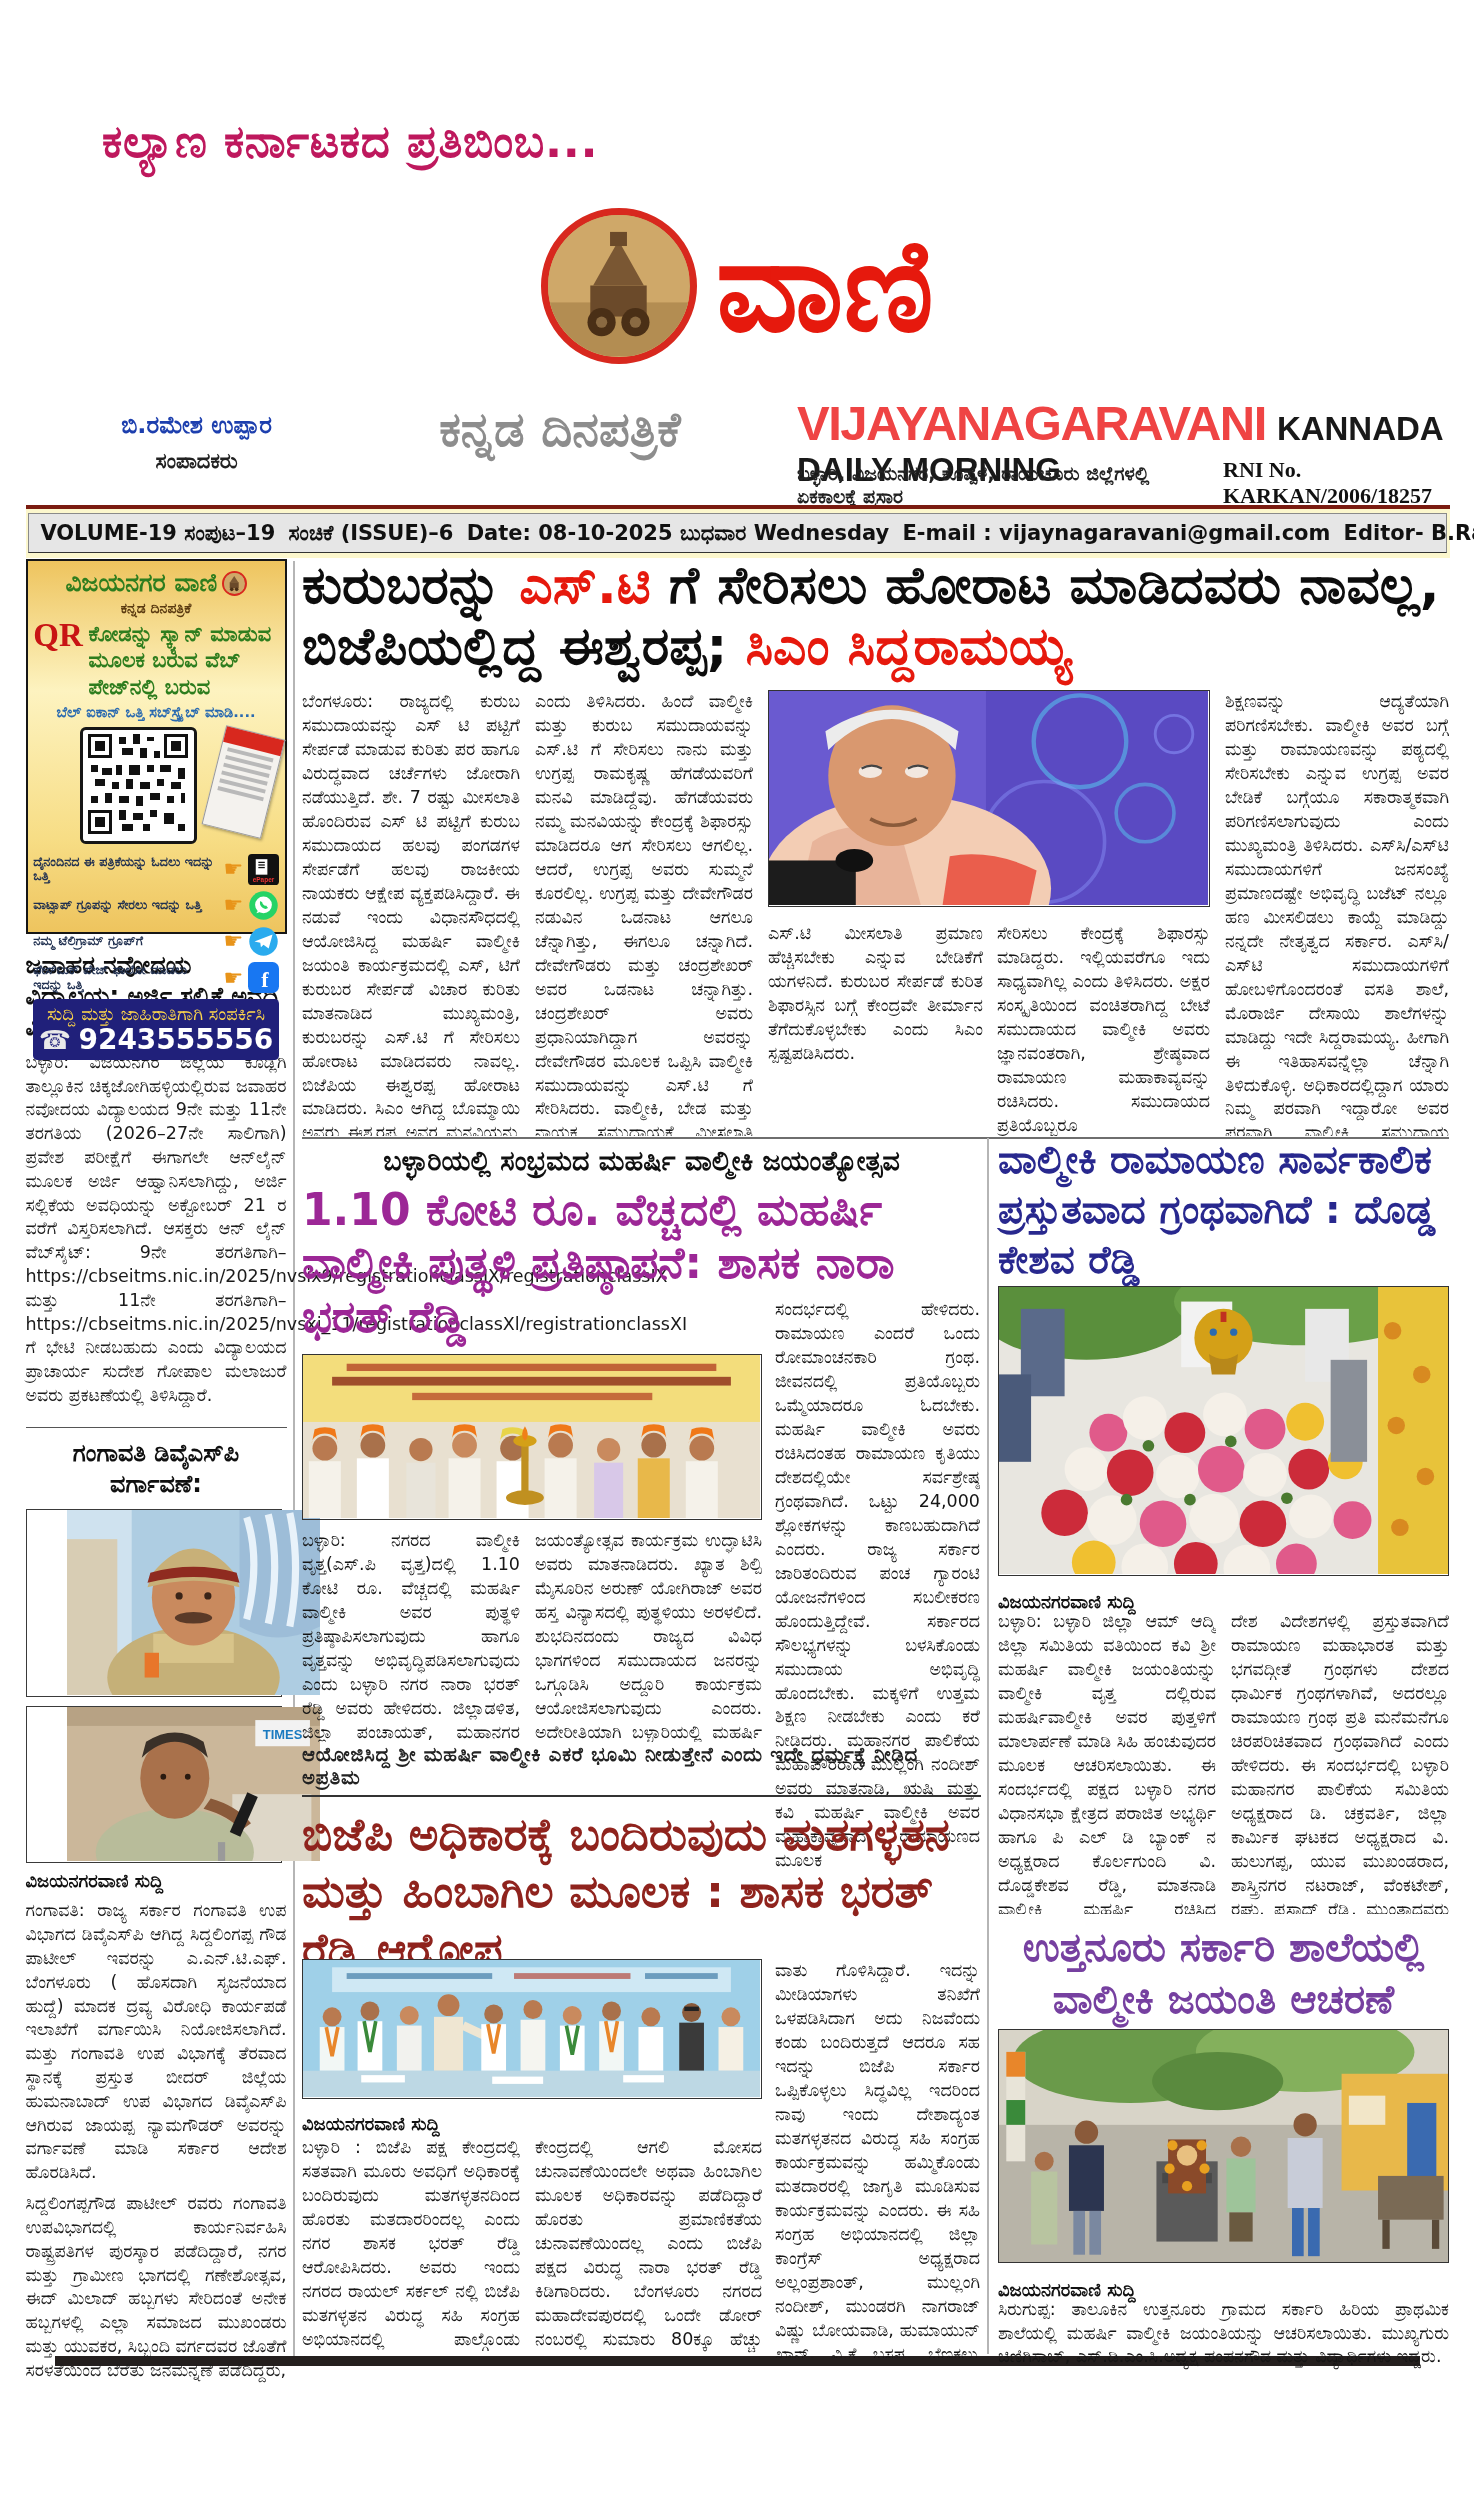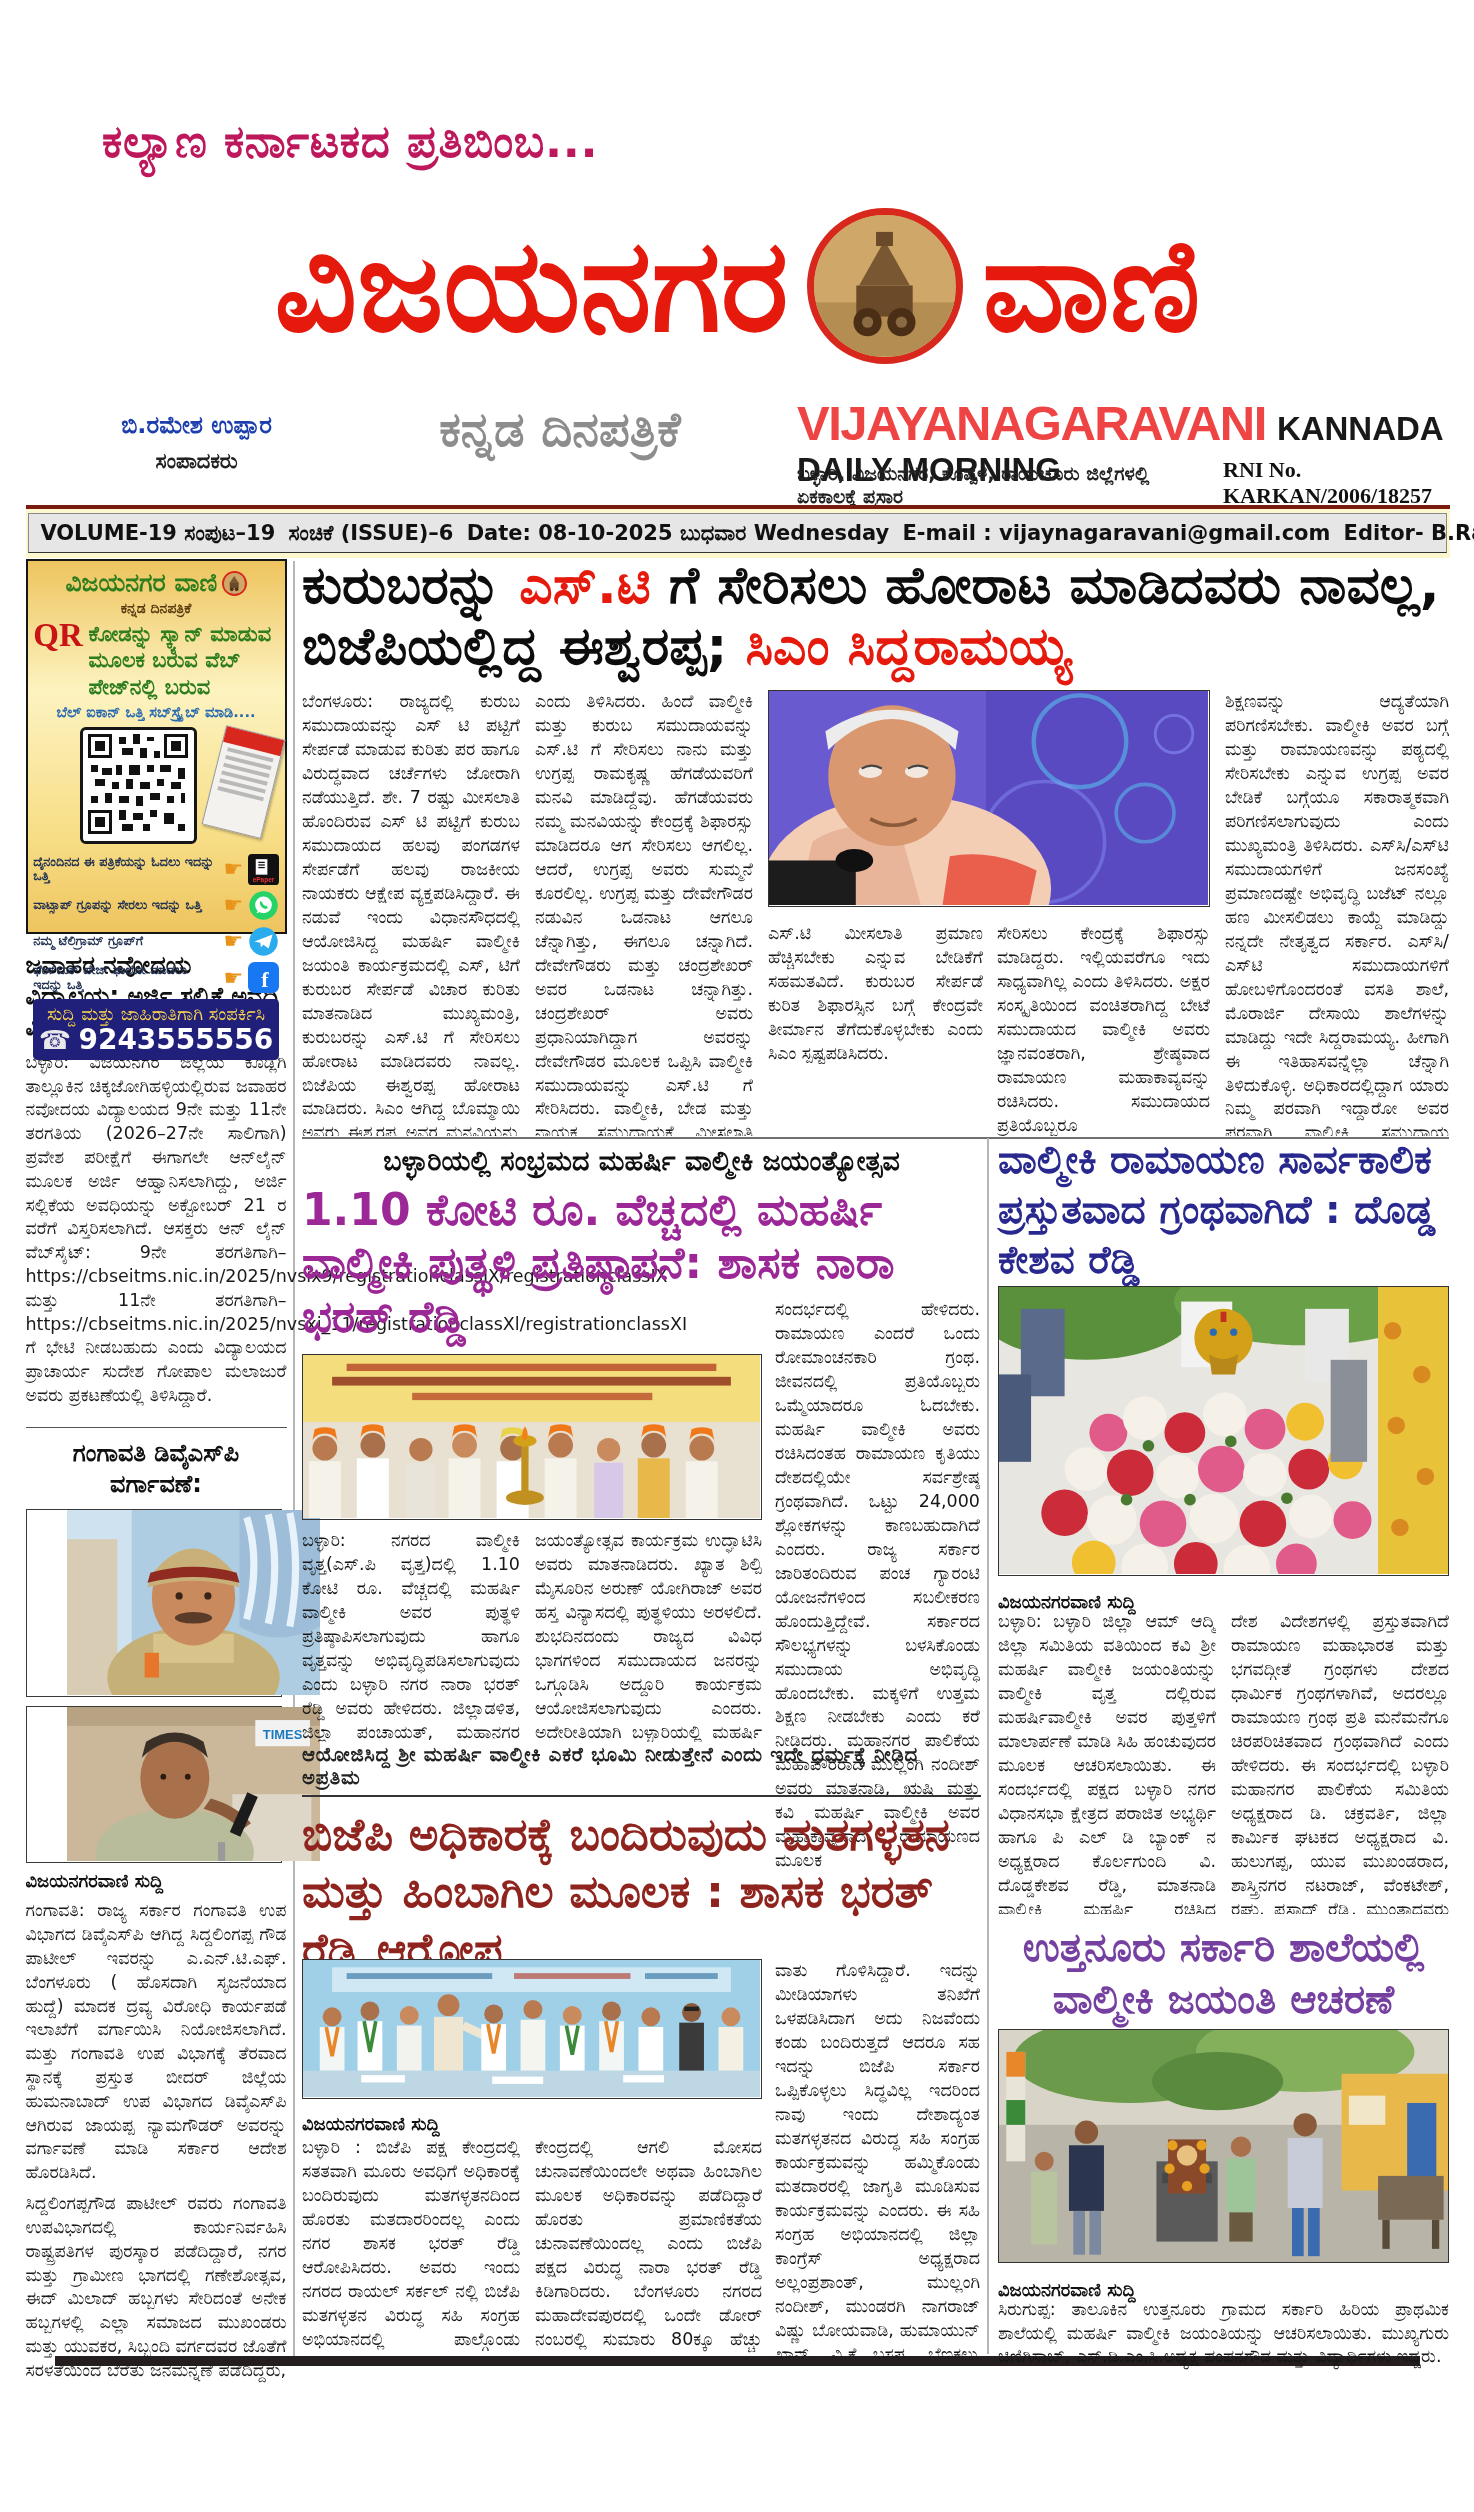--- a/index.html
+++ b/index.html
@@ -85,21 +85,20 @@
   svg{display:block;}
 </style>
 </head>
 <body>
 
 <div class="page">
 
   <div class="abs tagline">ಕಲ್ಯಾಣ ಕರ್ನಾಟಕದ ಪ್ರತಿಬಿಂಬ...</div>
 
   <div class="abs masthead">
-    <span class="mast-title">ವಿಜಯನಗರ</span>
     <span class="emblem">
       <svg viewBox="0 0 100 100" width="141" height="141">
         <rect width="100" height="100" fill="#cfa869"></rect>
         <rect x="0" y="62" width="100" height="38" fill="#b38d52"></rect>
         <rect x="30" y="50" width="40" height="22" fill="#6b4a2a"></rect>
         <path d="M32 50 L50 18 L68 50 Z" fill="#7a5733"></path>
         <rect x="44" y="12" width="12" height="10" fill="#6b4a2a"></rect>
         <circle cx="38" cy="76" r="10" fill="#4a2f16"></circle>
         <circle cx="62" cy="76" r="10" fill="#4a2f16"></circle>
         <circle cx="38" cy="76" r="4" fill="#8a6a42"></circle>
@@ -338,21 +337,21 @@
         <path d="M82 82 q88 -86 176 0 l4 -26 q-92 -60 -184 0 Z" fill="#ececec"></path>
         <ellipse cx="140" cy="112" rx="16" ry="9" fill="#f2e8e0"></ellipse>
           <ellipse cx="204" cy="112" rx="16" ry="9" fill="#f2e8e0"></ellipse>
         <path d="M128 108 q14 -8 28 0 M192 108 q14 -8 28 0" stroke="#444" stroke-width="3" fill="none"></path>
         <path d="M140 178 q32 18 64 0" stroke="#8a5a3a" stroke-width="5" fill="none"></path>
         <rect x="0" y="236" width="120" height="62" fill="#1c1c1c"></rect>
         <ellipse cx="118" cy="236" rx="26" ry="16" fill="#111"></ellipse>
         <path d="M250 230 q60 -10 120 20 l-10 48 h-120 Z" fill="#e84a3a" opacity=".85"></path>
       </svg>
     </span>
-    <div class="col just" style="left:466px;top:232px;width:215px;height:214px;">ಎಸ್.ಟಿ ಮೀಸಲಾತಿ ಪ್ರಮಾಣ ಹೆಚ್ಚಿಸಬೇಕು ಎನ್ನುವ ಬೇಡಿಕೆಗೆ ಸಹಮತವಿದೆ. ಕುರುಬರ ಸೇರ್ಪಡೆ ಕುರಿತ ಶಿಫಾರಸ್ಸಿನ ಬಗ್ಗೆ ಕೇಂದ್ರವೇ ತೀರ್ಮಾನ ತೆಗೆದುಕೊಳ್ಳಬೇಕು ಎಂದು ಸಿಎಂ ಸ್ಪಷ್ಟಪಡಿಸಿದರು.</div>
+    <div class="col just" style="left:466px;top:232px;width:215px;height:214px;">ಎಸ್.ಟಿ ಮೀಸಲಾತಿ ಪ್ರಮಾಣ ಹೆಚ್ಚಿಸಬೇಕು ಎನ್ನುವ ಬೇಡಿಕೆಗೆ ಯಗಳನಿದೆ. ಕುರುಬರ ಸೇರ್ಪಡೆ ಕುರಿತ ಶಿಫಾರಸ್ಸಿನ ಬಗ್ಗೆ ಕೇಂದ್ರವೇ ತೀರ್ಮಾನ ತೆಗೆದುಕೊಳ್ಳಬೇಕು ಎಂದು ಸಿಎಂ ಸ್ಪಷ್ಟಪಡಿಸಿದರು.</div>
     <div class="col just" style="left:695px;top:232px;width:213px;height:214px;">ಸೇರಿಸಲು ಕೇಂದ್ರಕ್ಕೆ ಶಿಫಾರಸ್ಸು ಮಾಡಿದ್ದರು. ಇಲ್ಲಿಯವರೆಗೂ ಇದು ಸಾಧ್ಯವಾಗಿಲ್ಲ ಎಂದು ತಿಳಿಸಿದರು. ಅಕ್ಷರ ಸಂಸ್ಕೃತಿಯಿಂದ ವಂಚಿತರಾಗಿದ್ದ ಬೇಟೆ ಸಮುದಾಯದ ವಾಲ್ಮೀಕಿ ಅವರು ಜ್ಞಾನವಂತರಾಗಿ, ಶ್ರೇಷ್ಠವಾದ ರಾಮಾಯಣ ಮಹಾಕಾವ್ಯವನ್ನು ರಚಿಸಿದರು. ಸಮುದಾಯದ ಪ್ರತಿಯೊಬ್ಬರೂ</div>
     <div class="col just" style="left:923px;top:0;width:224px;height:446px;">ಶಿಕ್ಷಣವನ್ನು ಆದ್ಯತೆಯಾಗಿ ಪರಿಗಣಿಸಬೇಕು. ವಾಲ್ಮೀಕಿ ಅವರ ಬಗ್ಗೆ ಮತ್ತು ರಾಮಾಯಣವನ್ನು ಪಠ್ಯದಲ್ಲಿ ಸೇರಿಸಬೇಕು ಎನ್ನುವ ಉಗ್ರಪ್ಪ ಅವರ ಬೇಡಿಕೆ ಬಗ್ಗೆಯೂ ಸಕಾರಾತ್ಮಕವಾಗಿ ಪರಿಗಣಿಸಲಾಗುವುದು ಎಂದು ಮುಖ್ಯಮಂತ್ರಿ ತಿಳಿಸಿದರು. ಎಸ್‌ಸಿ/ಎಸ್‌ಟಿ ಸಮುದಾಯಗಳಿಗೆ ಜನಸಂಖ್ಯೆ ಪ್ರಮಾಣದಷ್ಟೇ ಅಭಿವೃದ್ಧಿ ಬಜೆಟ್ ನಲ್ಲೂ ಹಣ ಮೀಸಲಿಡಲು ಕಾಯ್ದೆ ಮಾಡಿದ್ದು ನನ್ನದೇ ನೇತೃತ್ವದ ಸರ್ಕಾರ. ಎಸ್‌ಸಿ/ಎಸ್‌ಟಿ ಸಮುದಾಯಗಳಿಗೆ ಹೋಬಳಿಗೊಂದರಂತೆ ವಸತಿ ಶಾಲೆ, ಮೊರಾರ್ಜಿ ದೇಸಾಯಿ ಶಾಲೆಗಳನ್ನು ಮಾಡಿದ್ದು ಇದೇ ಸಿದ್ದರಾಮಯ್ಯ. ಹೀಗಾಗಿ ಈ ಇತಿಹಾಸವನ್ನೆಲ್ಲಾ ಚೆನ್ನಾಗಿ ತಿಳಿದುಕೊಳ್ಳಿ. ಅಧಿಕಾರದಲ್ಲಿದ್ದಾಗ ಯಾರು ನಿಮ್ಮ ಪರವಾಗಿ ಇದ್ದಾರೋ ಅವರ ಪರವಾಗಿ ವಾಲ್ಮೀಕಿ ಸಮುದಾಯ ನಿಲ್ಲಬೇಕು ಎಂದು ಸಿದ್ದರಾಮಯ್ಯ ಹೇಳಿದರು.</div>
   </div>
 
   <div class="abs a2">
     <div class="kicker">ಬಳ್ಳಾರಿಯಲ್ಲಿ ಸಂಭ್ರಮದ ಮಹರ್ಷಿ ವಾಲ್ಮೀಕಿ ಜಯಂತ್ಯೋತ್ಸವ</div>
     <div class="a2-head">1.10 ಕೋಟಿ ರೂ. ವೆಚ್ಚದಲ್ಲಿ ಮಹರ್ಷಿ ವಾಲ್ಮೀಕಿ ಪುತ್ಥಳಿ ಪ್ರತಿಷ್ಠಾಪನೆ: ಶಾಸಕ ನಾರಾ ಭರತ್ ರೆಡ್ಡಿ</div>
     <span class="photo-frame abs" style="left:0;top:209px;width:460px;height:166px;">
       <svg viewBox="0 0 628 224" width="457" height="163" preserveAspectRatio="none">
         <rect width="628" height="224" fill="#e8e0d0"></rect>

